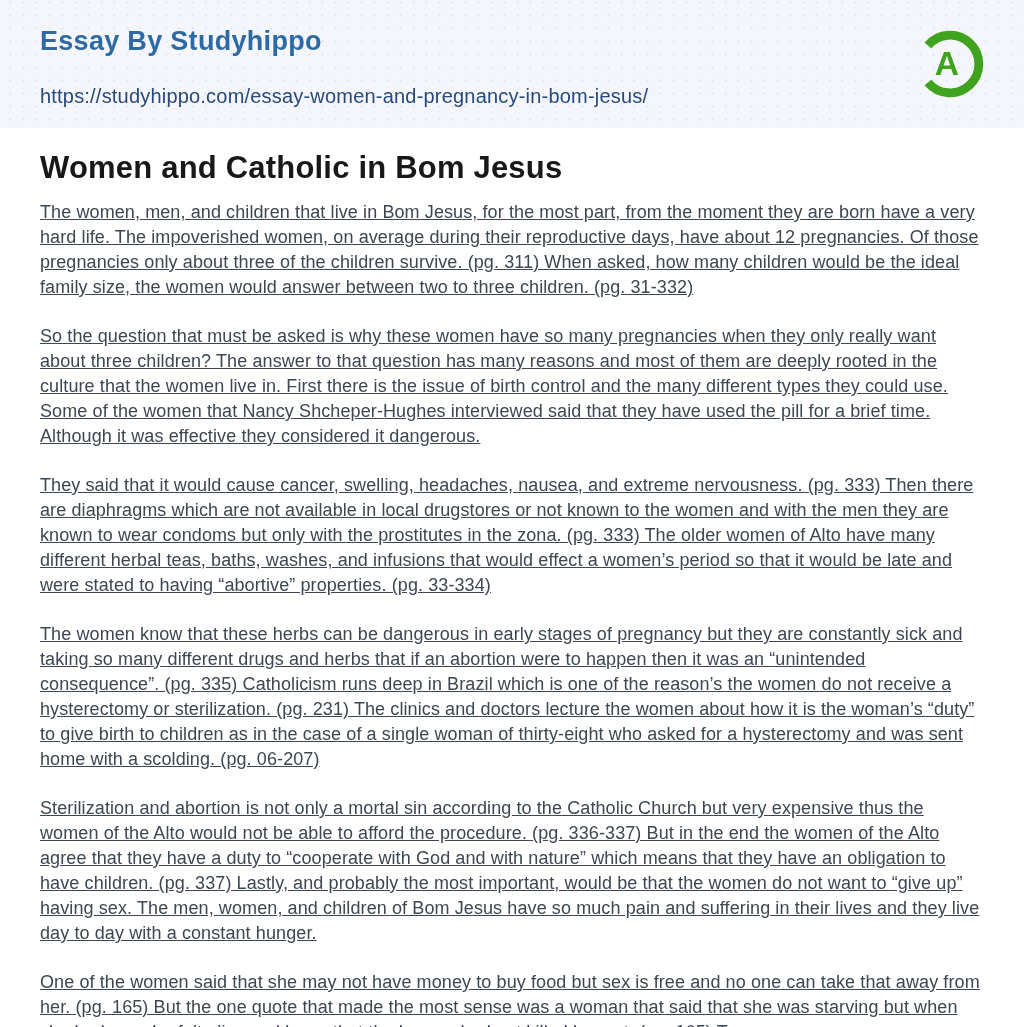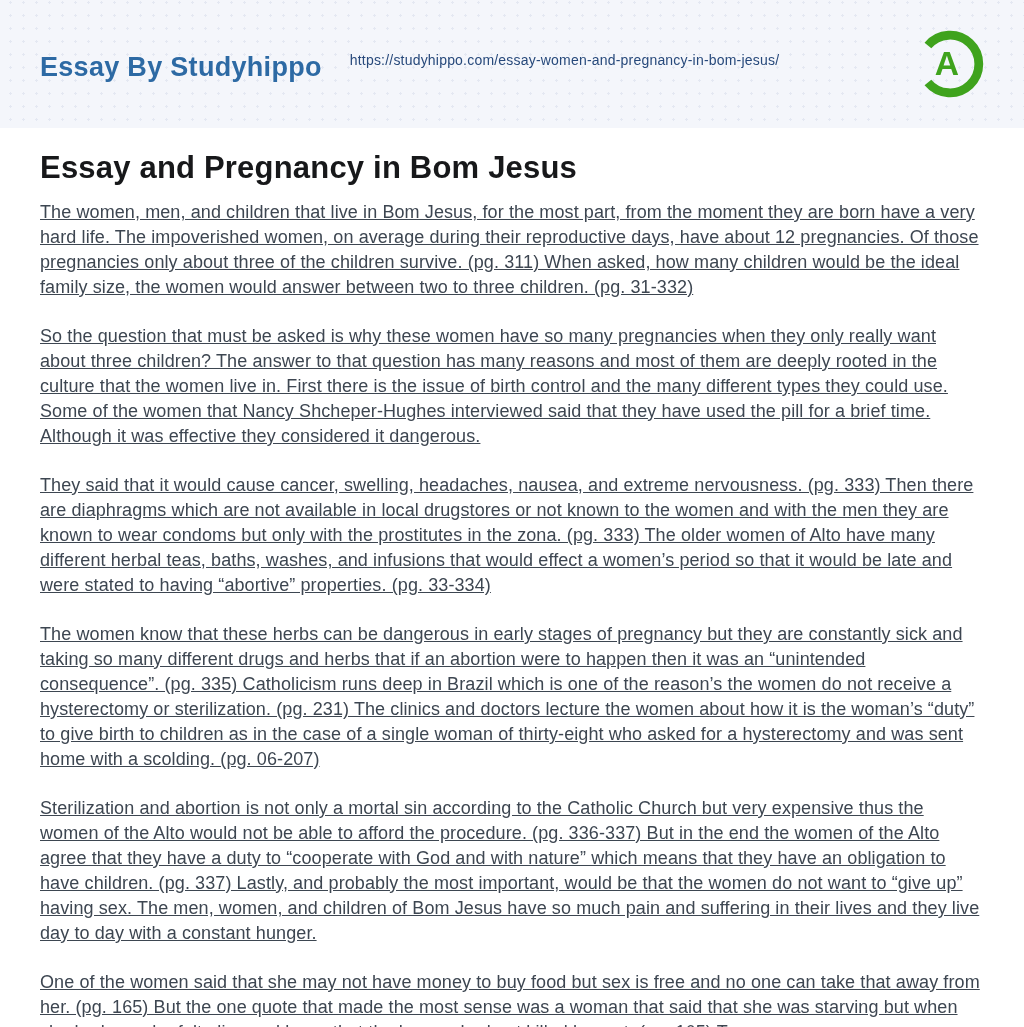--- a/index.html
+++ b/index.html
@@ -14,30 +14,30 @@
     background-color: #f4f6fb;
     background-image: radial-gradient(#e4e8f2 1px, transparent 1.2px);
     background-size: 13px 13px;
     background-position: 4px 9px;
     height: 128px;
     display: flex;
     align-items: center;
     justify-content: space-between;
     padding: 0 34px 0 40px;
   }
-  .header-left { display: flex; flex-direction: row; gap: 28px; padding-top: 6px; justify-content: space-between; }
+  .header-left { display: flex; flex-direction: column; gap: 28px; padding-top: 6px; justify-content: space-between; }
   .byline {
     color: #2d6aa4;
     font-size: 27px;
     font-weight: bold;
     letter-spacing: 0.3px;
   }
   .page-url {
     color: #27497b;
-    font-size: 14px;
+    font-size: 20px;
     text-decoration: none;
     letter-spacing: 0.2px;
   }
   .logo { width: 80px; height: 80px; flex: 0 0 auto; }
   .logo text {
     font-family: "Liberation Sans", "DejaVu Sans", sans-serif;
     font-weight: bold;
   }
   .content {
     padding: 22px 40px 0 40px;
@@ -67,21 +67,21 @@
     <div class="byline">Essay By Studyhippo</div>
     <a class="page-url" href="#">https://studyhippo.com/essay-women-and-pregnancy-in-bom-jesus/</a>
   </div>
   <svg class="logo" viewBox="0 0 100 100">
     <path d="M 22.4 73.1 A 36 36 0 1 0 22.4 26.9" fill="none" stroke="#3fa31d" stroke-width="11"></path>
     <text x="46" y="64" text-anchor="middle" font-size="42" fill="#3fa31d">A</text>
   </svg>
 </div>
 
 <div class="content">
-  <h1 class="article-title">Essay and Pregnancy in Bom Jesus</h1>
+  <h1 class="article-title">Women and Catholic in Bom Jesus</h1>
   <div id="paragraphs">
       <p>The women, men, and children that live in Bom Jesus, for the most part, from the moment they are born have a very hard life. The impoverished women, on average during their reproductive days, have about 12 pregnancies. Of those pregnancies only about three of the children survive. (pg. 311) When asked, how many children would be the ideal family size, the women would answer between two to three children. (pg. 31-332)</p>
       <p>So the question that must be asked is why these women have so many pregnancies when they only really want about three children? The answer to that question has many reasons and most of them are deeply rooted in the culture that the women live in. First there is the issue of birth control and the many different types they could use. Some of the women that Nancy Shcheper-Hughes interviewed said that they have used the pill for a brief time. Although it was effective they considered it dangerous.</p>
       <p>They said that it would cause cancer, swelling, headaches, nausea, and extreme nervousness. (pg. 333) Then there are diaphragms which are not available in local drugstores or not known to the women and with the men they are known to wear condoms but only with the prostitutes in the zona. (pg. 333) The older women of Alto have many different herbal teas, baths, washes, and infusions that would effect a women’s period so that it would be late and were stated to having “abortive” properties. (pg. 33-334)</p>
       <p>The women know that these herbs can be dangerous in early stages of pregnancy but they are constantly sick and taking so many different drugs and herbs that if an abortion were to happen then it was an “unintended consequence”. (pg. 335) Catholicism runs deep in Brazil which is one of the reason’s the women do not receive a hysterectomy or sterilization. (pg. 231) The clinics and doctors lecture the women about how it is the woman’s “duty” to give birth to children as in the case of a single woman of thirty-eight who asked for a hysterectomy and was sent home with a scolding. (pg. 06-207)</p>
       <p>Sterilization and abortion is not only a mortal sin according to the Catholic Church but very expensive thus the women of the Alto would not be able to afford the procedure. (pg. 336-337) But in the end the women of the Alto agree that they have a duty to “cooperate with God and with nature” which means that they have an obligation to have children. (pg. 337) Lastly, and probably the most important, would be that the women do not want to “give up” having sex. The men, women, and children of Bom Jesus have so much pain and suffering in their lives and they live day to day with a constant hunger.</p>
       <p>One of the women said that she may not have money to buy food but sex is free and no one can take that away from her. (pg. 165) But the one quote that made the most sense was a woman that said that she was starving but when she had sex she felt alive and knew that the hunger had not killed her yet. (pg. 165) T</p>
     </div>
 </div>
 

